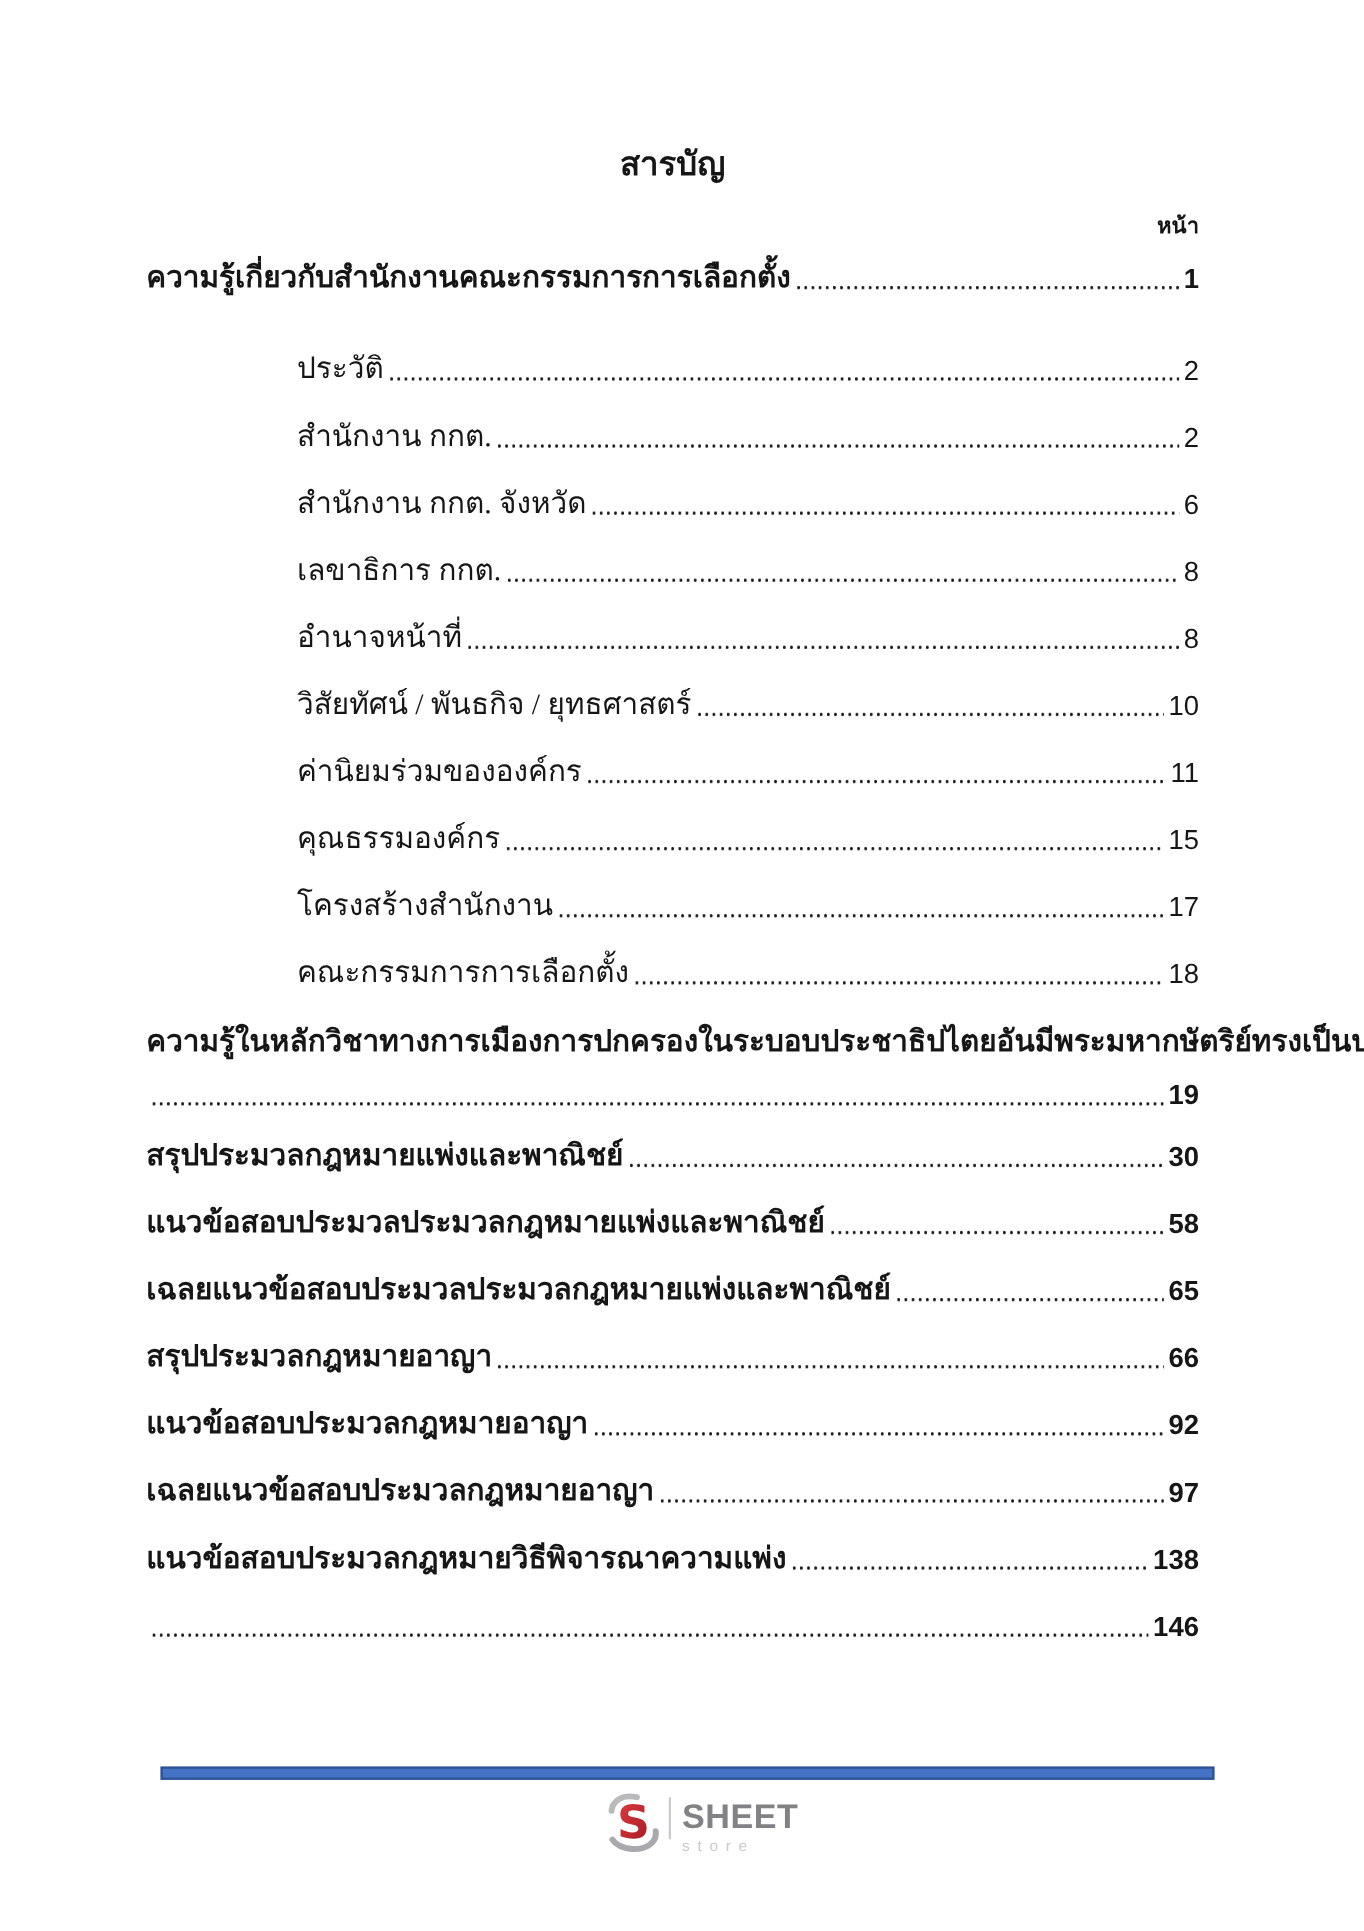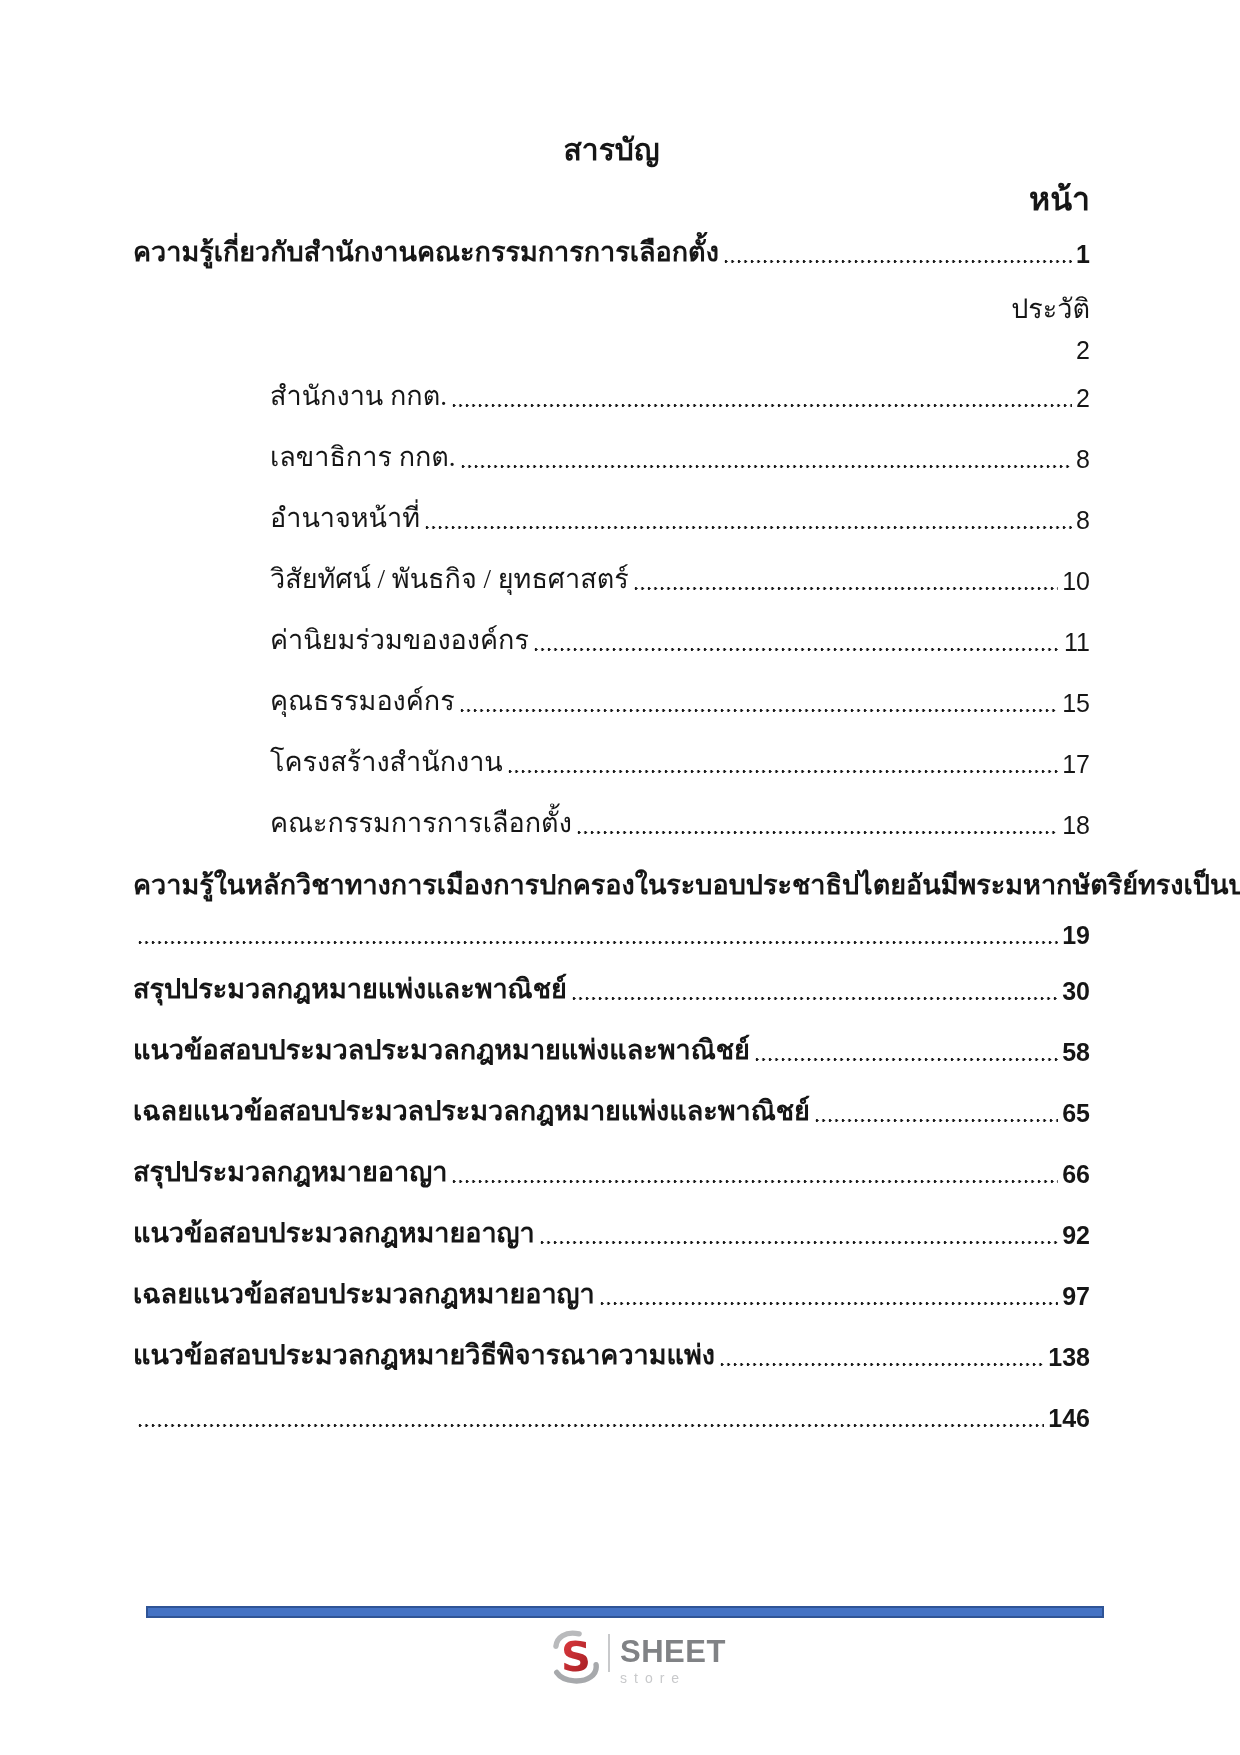--- a/index.html
+++ b/index.html
@@ -26,21 +26,21 @@
   .doc-title {
     text-align: center;
     font-size: 30px;
     font-weight: 700;
     height: 40px;
     line-height: 40px;
   }
 
   .page-col-header {
     text-align: right;
-    font-size: 32px;
+    font-size: 20px;
     font-weight: 700;
     height: 44px;
     margin-top: 4px;
     display: flex;
     align-items: flex-end;
     justify-content: flex-end;
     line-height: 1.2;
   }
 
   
@@ -48,21 +48,21 @@
     display: flex;
     align-items: flex-end;
     height: 61px;
     font-size: 27px;
     line-height: 1.3;
   }
   #toc-list .toc-row.bold { font-weight: 700; }
   #toc-list .toc-row.level1 { padding-left: 137px; font-weight: 400; }
 
   #toc-list .toc-row:nth-child(1) { height: 52px; }          
-  #toc-list .toc-row:nth-child(2) { margin-top: 22px; flex-direction: column; }      
+  #toc-list .toc-row:nth-child(2) { margin-top: 22px; }      
   #toc-list .toc-row.wrap-line1 { height: 62px; }
   #toc-list .toc-row.wrap-line2 { height: 48px; }
   #toc-list .toc-row.wrap-line2 + .toc-row { height: 56px; }
 
   .toc-label { white-space: nowrap; font-family: Liberation Serif, serif; }
 
   .toc-dots {
     flex: 1 1 auto;
     min-width: 18px;
     align-self: flex-end;
@@ -138,20 +138,25 @@
         </div>
         <div class="toc-row level1">
           <span class="toc-label">ประวัติ</span>
           <span class="toc-dots"></span>
           <span class="toc-page">2</span>
         </div>
         <div class="toc-row level1">
           <span class="toc-label">สำนักงาน กกต.</span>
           <span class="toc-dots"></span>
           <span class="toc-page">2</span>
+        </div>
+        <div class="toc-row level1">
+          <span class="toc-label">สำนักงาน กกต. จังหวัด</span>
+          <span class="toc-dots"></span>
+          <span class="toc-page">6</span>
         </div>
         <div class="toc-row level1">
           <span class="toc-label">เลขาธิการ กกต.</span>
           <span class="toc-dots"></span>
           <span class="toc-page">8</span>
         </div>
         <div class="toc-row level1">
           <span class="toc-label">อำนาจหน้าที่</span>
           <span class="toc-dots"></span>
           <span class="toc-page">8</span>

